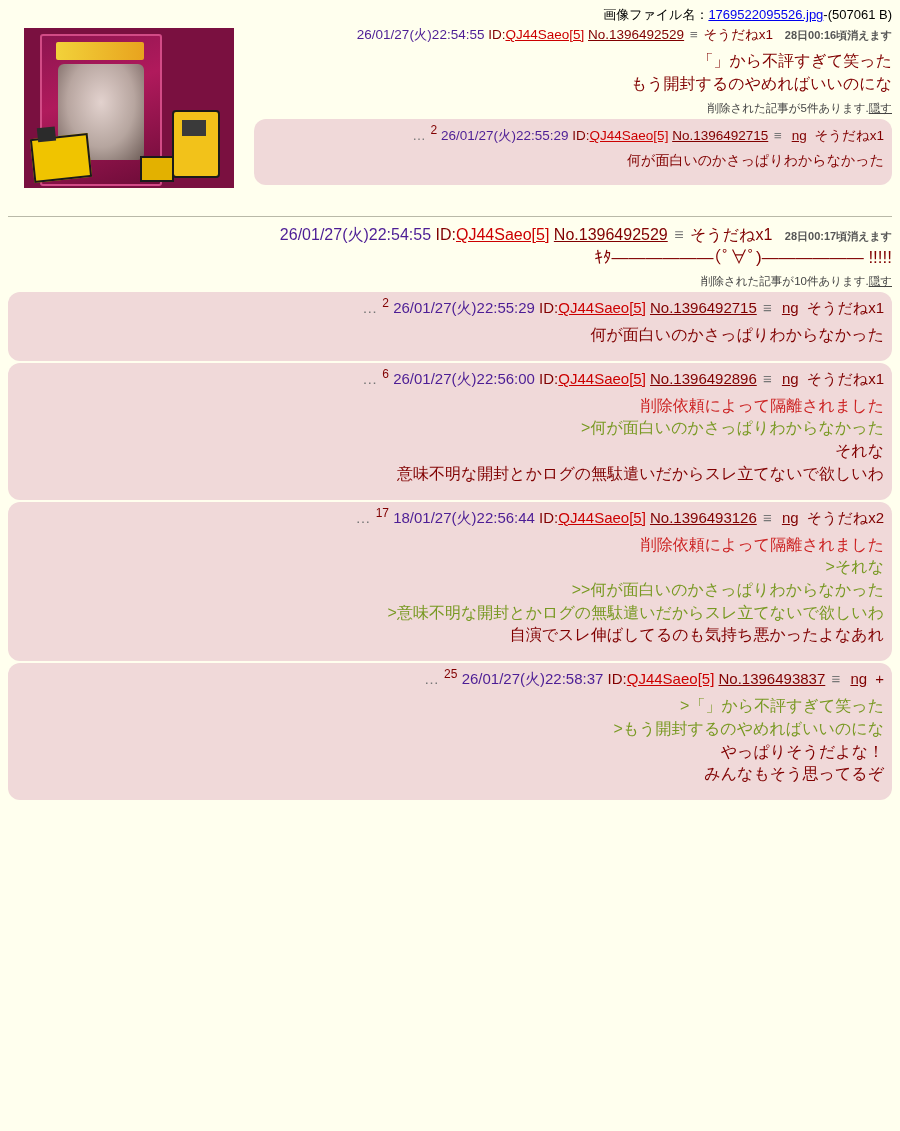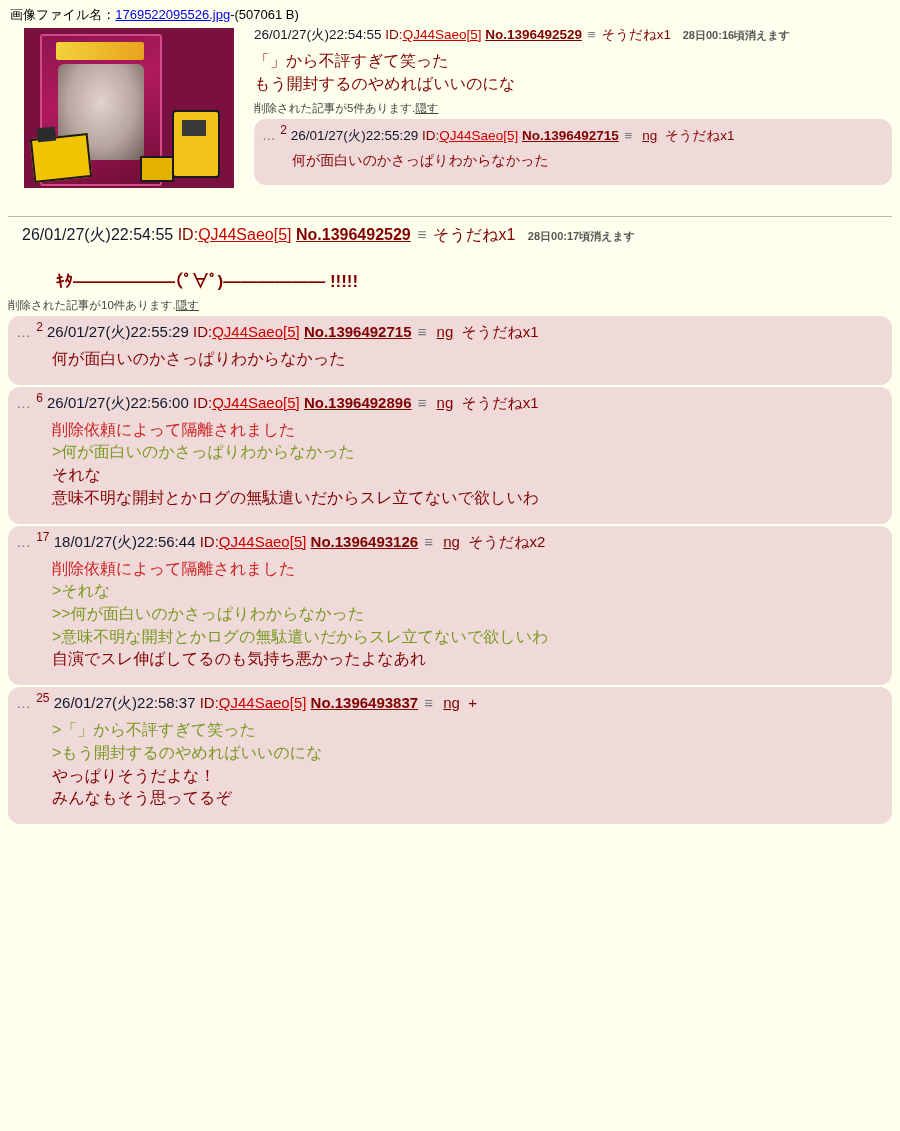--- a/index.html
+++ b/index.html
@@ -9,21 +9,21 @@
     font-family: "Liberation Sans", sans-serif;
   }
   body {
     width: 900px;
     min-height: 1131px;
     position: relative;
     color: #800000;
     font-size: 15px;
   }
   a { color: #0000ee; }
-  .wrap { padding: 6px 8px 0 8px; }
+  .wrap { padding: 6px 8px 0 8px; text-align: right; }
 
   
   .fileline {
     font-size: 13px;
     color: #000000;
     margin: 0 0 2px 2px;
   }
   .fileline .flabel { color: #000000; }
   .fileline .fname {
     color: #0000ee;
@@ -108,30 +108,29 @@
     border: 2px solid #1a1a1a;
   }
 
   
   .phead {
     color: #800000;
     font-size: 15px;
     white-space: nowrap;
   }
   .phead.small { font-size: 13.5px; }
-  .phead .date { color: #0f172a; }
+  .phead .date { color: #4c1d95; }
   .phead .idlbl { color: #800000; }
   .phead .idval {
     color: #cc0000;
     text-decoration: underline;
   }
   .phead .no {
     color: #800000;
     text-decoration: underline;
-    font-weight: bold;
   }
   .phead .menu {
     color: #777777;
     text-decoration: none;
     margin: 0 2px;
   }
   .phead .ng {
     color: #800000;
     text-decoration: underline;
     margin: 0 4px;
@@ -189,23 +188,22 @@
   hr.sep {
     border: 0;
     border-top: 1px solid #b9b9a8;
     margin: 10px 0 8px 0;
   }
 
   .big-area { clear: both; }
   .aa {
     font-size: 17px;
     color: #800000;
-    margin: 26px 0 6px 48px;
+    margin: 2px 0 6px 48px;
     letter-spacing: 0px;
-    font-weight: bold;
   }
   .main-head { margin-left: 14px; font-size: 16px; }
 </style>
 </head>
 <body>
 
 <div class="wrap">
 
   <div class="fileline">
     <span class="flabel">画像ファイル名：</span><a class="fname" href="#">1769522095526.jpg</a><span class="fsize">-(507061 B)</span>

